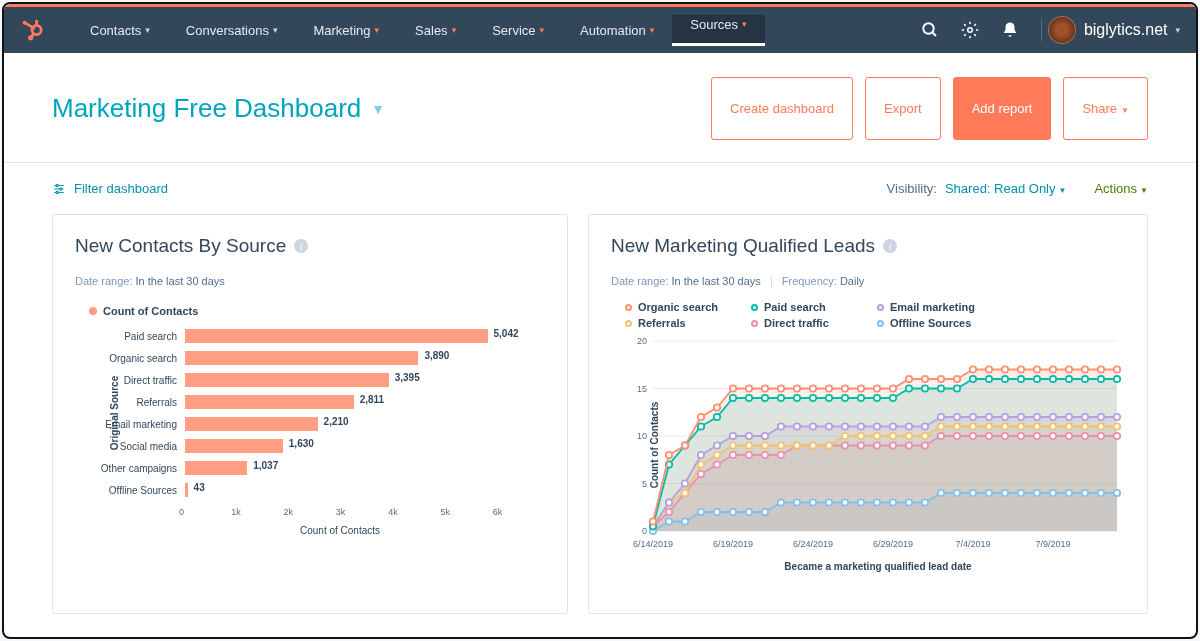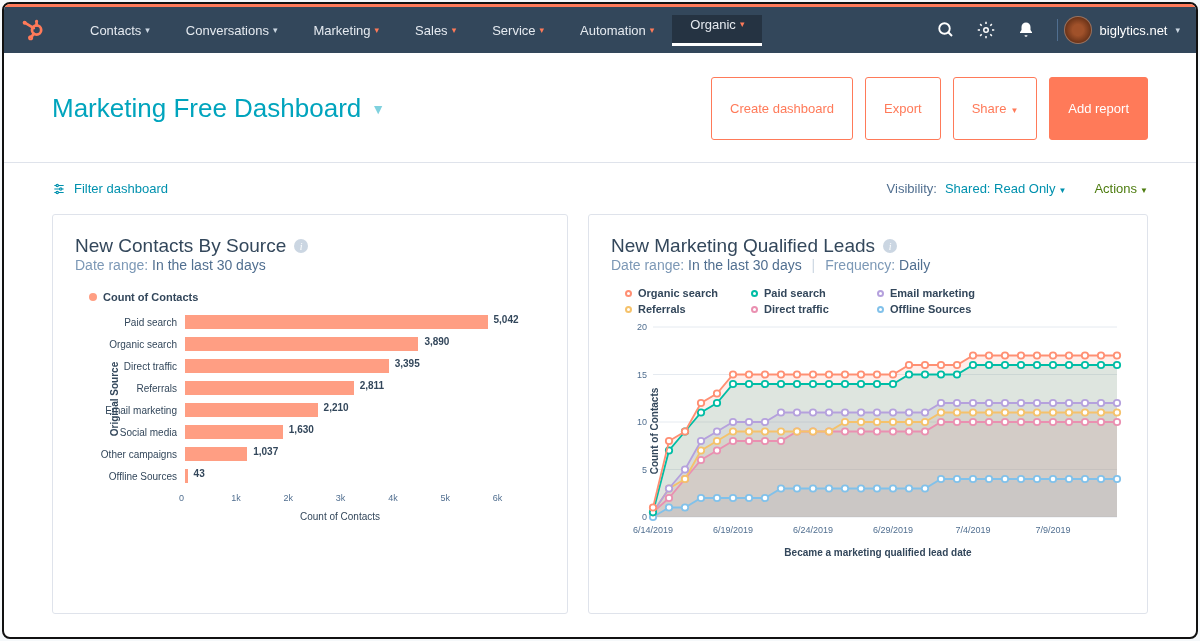--- a/index.html
+++ b/index.html
@@ -12,21 +12,21 @@
 .nav-item { padding: 2px 18px; font-size: 13px; color: #e5eaf0; cursor: pointer; display: flex; align-items: center; gap: 4px; }
 .nav-item.active { background: #253342; border-bottom: 3px solid #fff; padding-bottom: 11px; }
 .nav-item .caret { font-size: 9px; color: #ff7a59; }
 .nav-item.plain .caret { color: #cbd6e2; }
 .nav-spacer { flex: 1; }
 .nav-icons { display: flex; align-items: center; gap: 22px; margin-right: 16px; }
 .nav-icon { width: 18px; height: 18px; color: #fff; cursor: pointer; display: flex; align-items: center; justify-content: center; }
 .nav-divider { width: 1px; height: 22px; background: #516f90; margin: 0 6px; }
 .nav-user { display: flex; align-items: center; gap: 8px; cursor: pointer; }
 .avatar { width: 28px; height: 28px; border-radius: 50%; background: radial-gradient(circle, #a0512a 30%, #6b3318 70%); border: 1px solid rgba(255,255,255,0.3); }
-.nav-user span { font-size: 13px; }
+.nav-user span { font-size: 16px; }
 .nav-user .caret { font-size: 9px; color: #cbd6e2; }
 
 .page-header { background: #fff; border-bottom: 1px solid #dfe3eb; padding: 24px 48px 22px; display: flex; align-items: center; }
 .page-title { font-size: 26px; font-weight: 400; color: #00a4bd; display: flex; align-items: center; gap: 10px; cursor: pointer; }
 .page-title .caret-down { color: #7fd1de; font-size: 14px; }
 .page-header .spacer { flex: 1; }
 .btn { padding: 23px 18px; font-size: 13px; border-radius: 3px; cursor: pointer; border: 1px solid transparent; font-weight: 500; }
 .btn-outline { background: #fff; border-color: #ff7a59; color: #ff7a59; }
 .btn-fill { background: #ff7a59; color: #fff; border-color: #ff7a59; }
 .btn-group { display: flex; gap: 12px; }
@@ -37,21 +37,21 @@
 .toolbar .spacer { flex: 1; }
 .vis-label { color: #516f90; margin-right: 8px; }
 .vis-value { color: #0091ae; cursor: pointer; font-weight: 500; margin-right: 28px; }
 .actions-link { color: #4d7c0f; cursor: pointer; font-weight: 500; }
 .tiny-caret { font-size: 8px; margin-left: 3px; }
 
 .cards { display: flex; gap: 20px; padding: 0 48px; }
 .card { background: #fff; border: 1px solid #dfe3eb; border-radius: 3px; flex: 1; padding: 20px 22px; min-height: 400px; }
 .card-title { font-size: 19px; font-weight: 400; color: #33475b; display: flex; align-items: center; gap: 8px; }
 .info-icon { width: 14px; height: 14px; border-radius: 50%; background: #cbd6e2; color: #fff; font-size: 10px; display: inline-flex; align-items: center; justify-content: center; font-style: italic; font-family: serif; }
-.card-meta { font-size: 14px; color: #7c98b6; margin-top: 0; }
+.card-meta { font-size: 11px; color: #7c98b6; margin-top: 18px; }
 .card-meta .val { color: #516f90; }
 .meta-sep { margin: 0 6px; color: #cbd6e2; }
 
 
 .bar-legend { margin: 18px 0 8px 14px; font-size: 11px; font-weight: 600; color: #33475b; display: flex; align-items: center; gap: 6px; }
 .legend-dot { width: 8px; height: 8px; border-radius: 50%; display: inline-block; }
 .hbars { position: relative; margin-left: 14px; }
 .y-axis-label { position: absolute; left: -12px; top: 50%; transform: translateY(-50%) rotate(-90deg); transform-origin: center; font-size: 10px; font-weight: 700; color: #33475b; white-space: nowrap; }
 .bar-row { display: flex; align-items: center; height: 22px; }
 .bar-cat { width: 96px; text-align: right; font-size: 10px; color: #33475b; padding-right: 8px; }
@@ -108,21 +108,21 @@
         </div>
       <div class="nav-item">
           <span>Service</span>
           <span class="caret">▾</span>
         </div>
       <div class="nav-item">
           <span>Automation</span>
           <span class="caret">▾</span>
         </div>
       <div class="nav-item active">
-          <span>Organic</span>
+          <span>Sources</span>
           <span class="caret">▾</span>
         </div>
     </div>
     <div class="nav-spacer"></div>
     <div class="nav-icons">
       <div class="nav-icon">
           <svg width="18" height="18" viewBox="0 0 24 24" fill="none" stroke="currentColor" stroke-width="2.5">
             <circle cx="10" cy="10" r="7"></circle>
             <line x1="20" y1="20" x2="15" y2="15"></line>
           </svg>
@@ -149,22 +149,22 @@
 
   <div class="page-header">
     <div class="page-title">
       <span>Marketing Free Dashboard</span>
       <span class="caret-down">▼</span>
     </div>
     <div class="spacer"></div>
     <div class="btn-group">
       <button class="btn btn-outline">Create dashboard</button>
       <button class="btn btn-outline">Export</button>
+      <button class="btn btn-fill">Add report</button>
       <button class="btn btn-outline"><span>Share</span><span class="caret">▼</span></button>
-      <button class="btn btn-fill">Add report</button>
     </div>
   </div>
 
   <div class="toolbar">
     <div class="filter-link">
       <svg width="14" height="14" viewBox="0 0 24 24" fill="none" stroke="#0091ae" stroke-width="2">
           <line x1="4" y1="6" x2="20" y2="6"></line>
           <line x1="4" y1="12" x2="20" y2="12"></line>
           <line x1="4" y1="18" x2="20" y2="18"></line>
           <circle cx="9" cy="6" r="2" fill="#f5f8fa"></circle>

